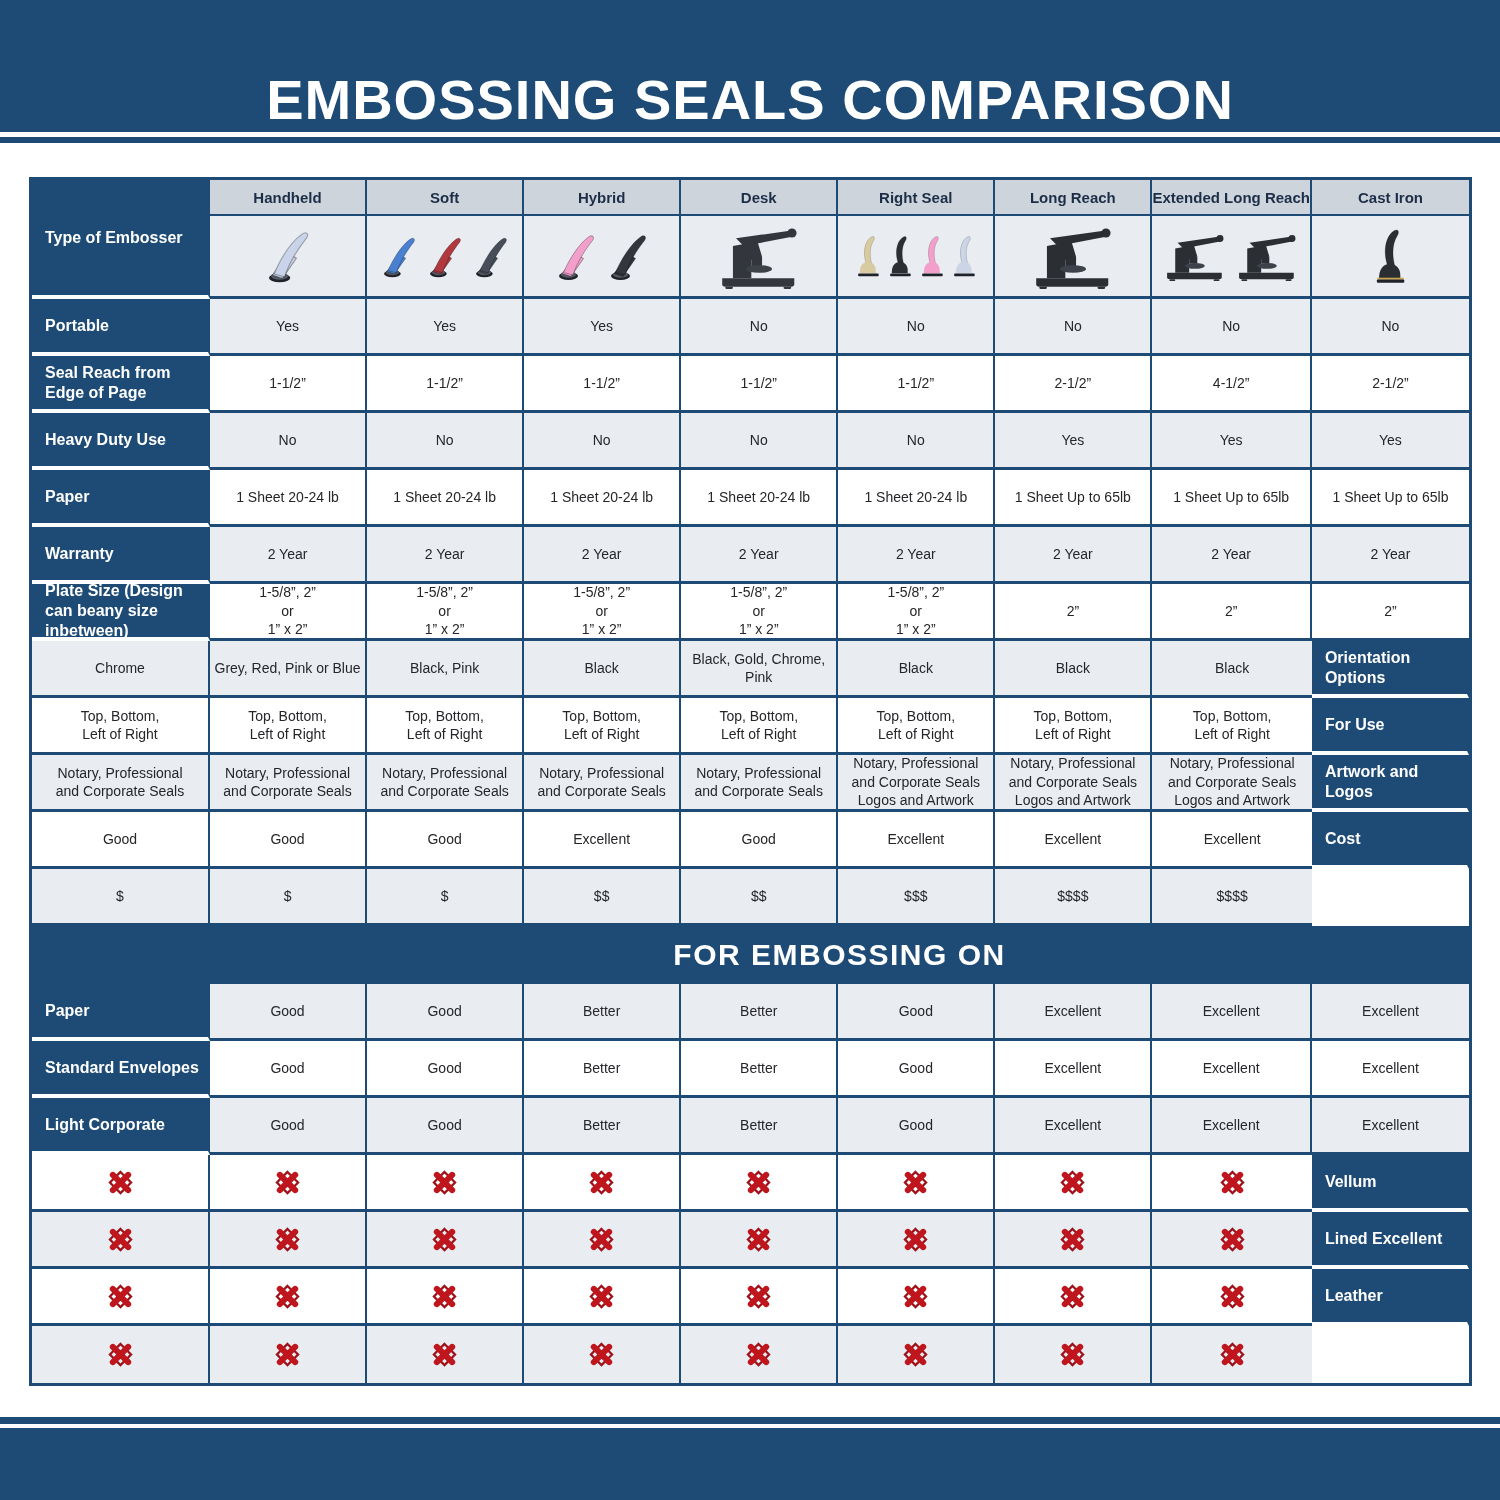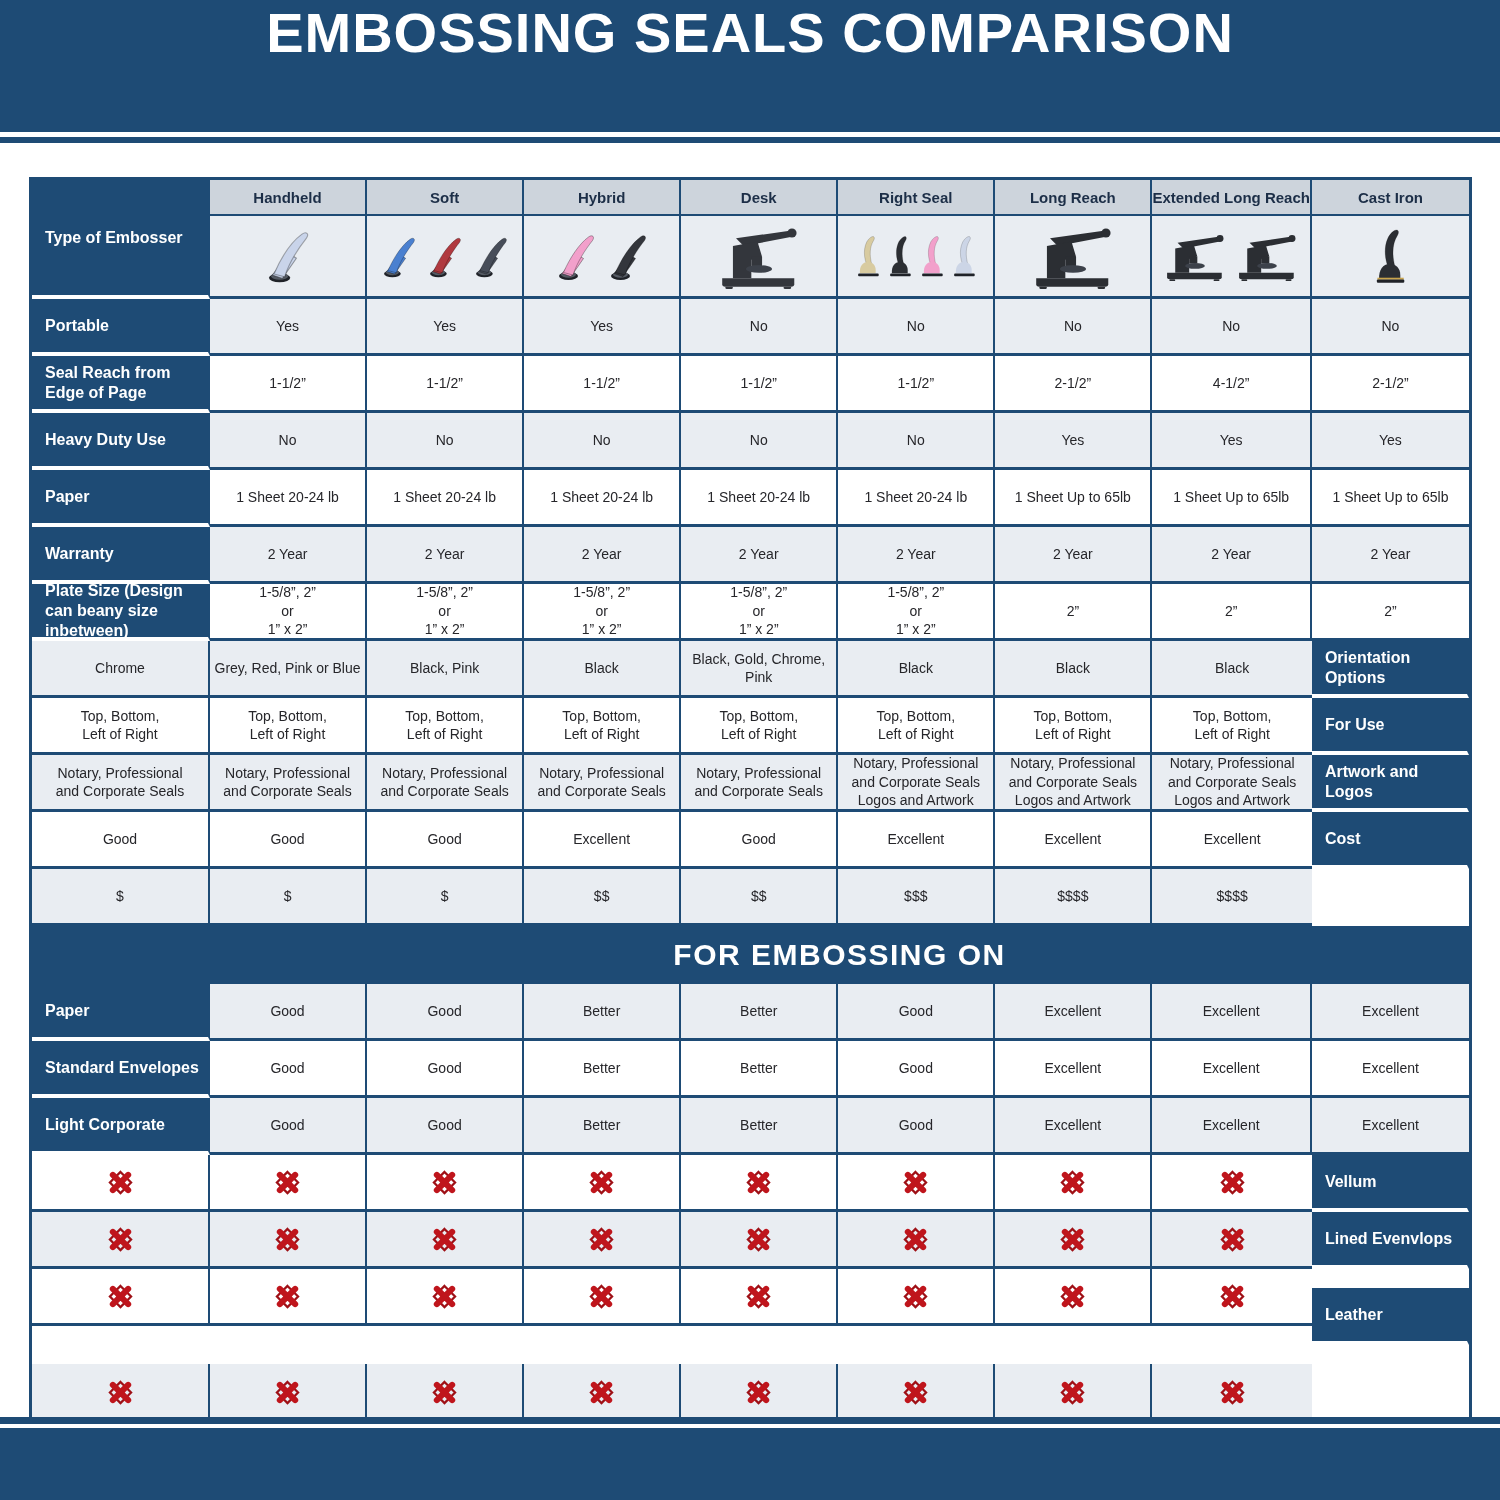--- a/index.html
+++ b/index.html
@@ -4,33 +4,33 @@
 <style>
   :root{
     --navy:#1e4b75;
     --hdr-gray:#cdd4dc;
     --lt:#e9edf2;
   }
   html,body{margin:0;padding:0;background:#fff;}
   .page{position:relative;width:1500px;height:1500px;background:#fff;overflow:hidden;
         font-family:"Liberation Sans",sans-serif;}
   .top-banner{position:absolute;left:0;top:0;width:1500px;height:132px;background:var(--navy);
-        display:flex;align-items:flex-start;justify-content:center;}
+        display:flex;align-items:flex-end;justify-content:center;}
   .page-title{color:#fff;font-size:56px;font-weight:bold;letter-spacing:1px;}
   .top-line{position:absolute;left:0;top:137px;width:1500px;height:6px;background:var(--navy);}
   .bottom-line{position:absolute;left:0;bottom:76px;width:1500px;height:7px;background:var(--navy);}
   .bottom-banner{position:absolute;left:0;bottom:0;width:1500px;height:72px;background:var(--navy);}
 
   .grid{position:absolute;left:29px;top:177px;width:1443px;box-sizing:border-box;
         border:3px solid var(--navy);display:grid;
         grid-template-columns:178px repeat(8,1fr);background:#fff;}
   .cell{display:flex;align-items:center;justify-content:center;box-sizing:border-box;
         border-right:2px solid var(--navy);border-bottom:3px solid var(--navy);}
   .lastcol{border-right:none;}
-  .lastrow{border-bottom:none;margin-top:19px;}
+  .lastrow{border-bottom:none;}
   .col-header{height:36px;background:var(--hdr-gray);font-weight:bold;font-size:15px;
         color:#1c2e47;white-space:nowrap;border-bottom:2px solid var(--navy);}
   .img-cell{height:83px;background:var(--lt);gap:2px;padding:2px;}
   .row-label{justify-content:flex-start;background:var(--navy);color:#fff;font-weight:bold;
         font-size:16px;line-height:1.25;text-align:left;padding:0 8px 0 13px;height:57px;
         border-bottom:4px solid #fff;}
   .corner{grid-row:1 / 3;height:auto;}
   .val{height:57px;font-size:14px;color:#26262a;text-align:center;white-space:pre-line;
         line-height:1.32;padding:0 4px;}
   .lt{background:var(--lt);}
@@ -390,21 +390,21 @@
             <path d="M5.2 5.2 L18.8 18.8 M18.8 5.2 L5.2 18.8" stroke="#bf151c" stroke-width="5.4" stroke-linecap="round"></path>
           </svg></span></div>
       <div class="cell val lt"><span class="xwrap"><svg width="27" height="27" viewBox="0 0 24 24">
             <path d="M12 2.6 L21.4 12 L12 21.4 L2.6 12 Z" fill="none" stroke="#9e1016" stroke-width="2"></path>
             <path d="M5.2 5.2 L18.8 18.8 M18.8 5.2 L5.2 18.8" stroke="#bf151c" stroke-width="5.4" stroke-linecap="round"></path>
           </svg></span></div>
       <div class="cell val lt lastcol"><span class="xwrap"><svg width="27" height="27" viewBox="0 0 24 24">
             <path d="M12 2.6 L21.4 12 L12 21.4 L2.6 12 Z" fill="none" stroke="#9e1016" stroke-width="2"></path>
             <path d="M5.2 5.2 L18.8 18.8 M18.8 5.2 L5.2 18.8" stroke="#bf151c" stroke-width="5.4" stroke-linecap="round"></path>
           </svg></span></div>
-      <div class="cell row-label">Lined Evenvlops</div>
+      <div class="cell row-label">Lined Excellent</div>
       <div class="cell val wt"><span class="xwrap"><svg width="27" height="27" viewBox="0 0 24 24">
             <path d="M12 2.6 L21.4 12 L12 21.4 L2.6 12 Z" fill="none" stroke="#9e1016" stroke-width="2"></path>
             <path d="M5.2 5.2 L18.8 18.8 M18.8 5.2 L5.2 18.8" stroke="#bf151c" stroke-width="5.4" stroke-linecap="round"></path>
           </svg></span></div>
       <div class="cell val wt"><span class="xwrap"><svg width="27" height="27" viewBox="0 0 24 24">
             <path d="M12 2.6 L21.4 12 L12 21.4 L2.6 12 Z" fill="none" stroke="#9e1016" stroke-width="2"></path>
             <path d="M5.2 5.2 L18.8 18.8 M18.8 5.2 L5.2 18.8" stroke="#bf151c" stroke-width="5.4" stroke-linecap="round"></path>
           </svg></span></div>
       <div class="cell val wt"><span class="xwrap"><svg width="27" height="27" viewBox="0 0 24 24">
             <path d="M12 2.6 L21.4 12 L12 21.4 L2.6 12 Z" fill="none" stroke="#9e1016" stroke-width="2"></path>

